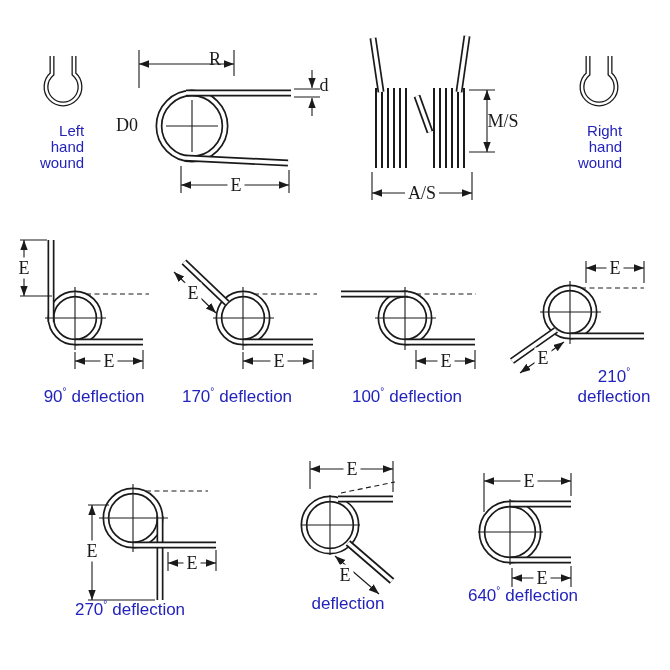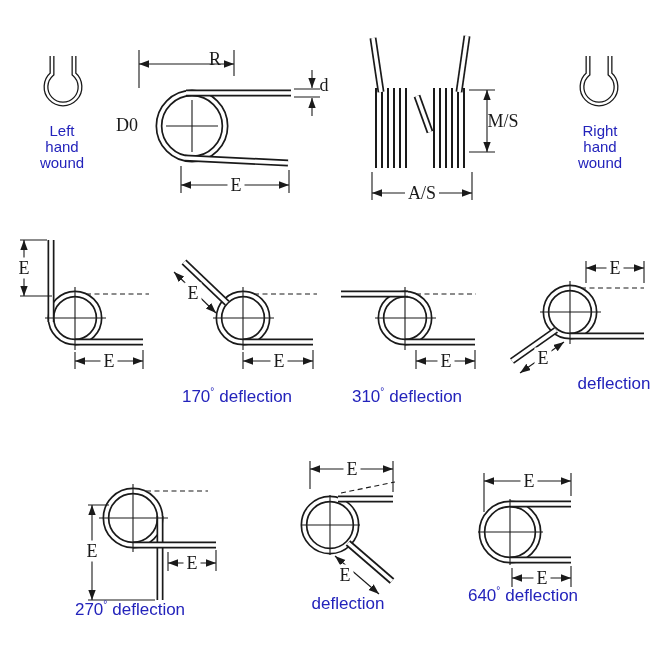--- a/index.html
+++ b/index.html
@@ -18,21 +18,21 @@
 
   .tl   { fill:none; stroke:var(--ink,#1a1a1a); stroke-width:1.1; }
   .dash { fill:none; stroke:var(--ink,#1a1a1a); stroke-width:1.1; stroke-dasharray:5 3.5; }
 
   .dim { position:absolute; font-family:"Liberation Serif", serif; font-size:18px;
          color:var(--ink,#1a1a1a); transform:translate(-50%,-50%); white-space:nowrap; z-index:3; }
   .dim.onln { background:#fff; padding:0 3px; }
 
   .blabel { position:absolute; color:var(--accent,#2323bb); font-size:17px; line-height:20px;
             transform:translate(-50%,-50%); text-align:center; white-space:nowrap; z-index:3; }
-  .blabel.wound { font-size:15px; line-height:16px; }
+  .blabel.wound { font-size:15px; line-height:16px;text-align:right; }
   .deg  { font-size:10px; vertical-align:7px; }
   .word { margin-left:5px; }
 </style>
 </head>
 <body>
 
 <div class="stage">
 
 <svg class="draw" width="670" height="670" viewBox="0 0 670 670">
   <defs>
@@ -218,27 +218,31 @@
   <div>Left</div>
   <div>hand</div>
   <div>wound</div>
 </div>
 <div class="blabel wound" style="left:600px;top:147px">
   <div>Right</div>
   <div>hand</div>
   <div>wound</div>
 </div>
 
+<div class="blabel" style="left:94px;top:394px">
+  <span>90</span><span class="deg">°</span><span class="word">deflection</span>
+</div>
 <div class="blabel" style="left:237px;top:394px">
   <span>170</span><span class="deg">°</span><span class="word">deflection</span>
 </div>
 <div class="blabel" style="left:407px;top:394px">
-  <span>310</span><span class="deg">°</span><span class="word">deflection</span>
+  <span>100</span><span class="deg">°</span><span class="word">deflection</span>
 </div>
 <div class="blabel" style="left:614px;top:384px">
+  <div><span>210</span><span class="deg">°</span></div>
   <div>deflection</div>
 </div>
 <div class="blabel" style="left:130px;top:607px">
   <span>270</span><span class="deg">°</span><span class="word">deflection</span>
 </div>
 <div class="blabel" style="left:348px;top:604px">
   <div>deflection</div>
 </div>
 <div class="blabel" style="left:523px;top:593px">
   <span>640</span><span class="deg">°</span><span class="word">deflection</span>

